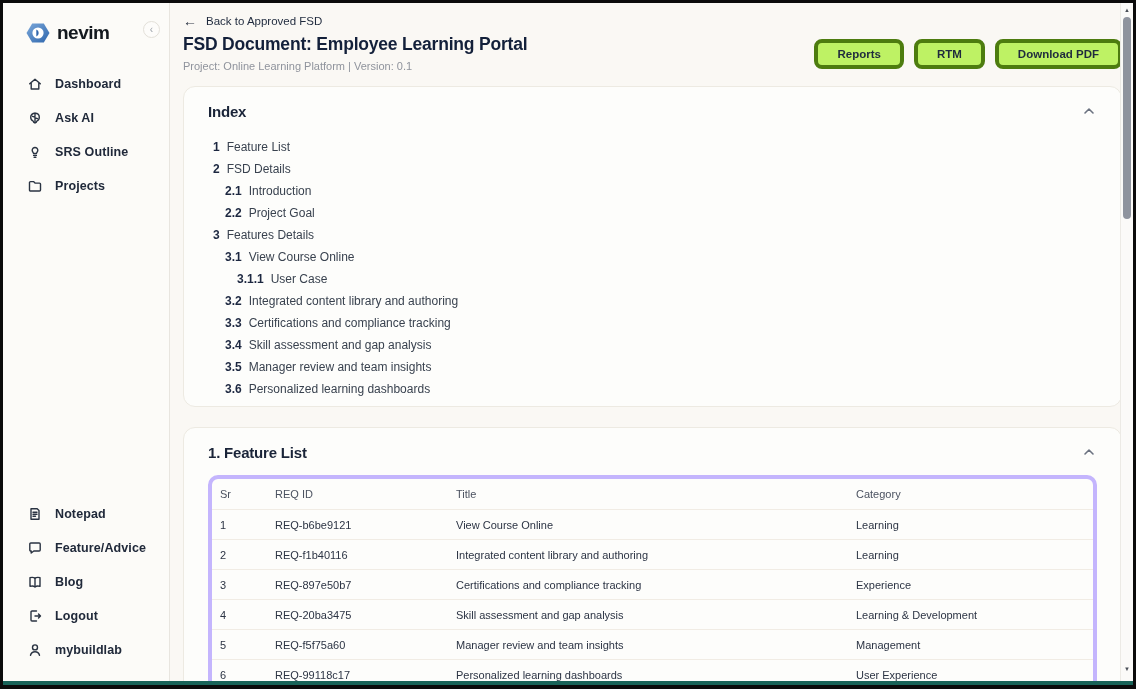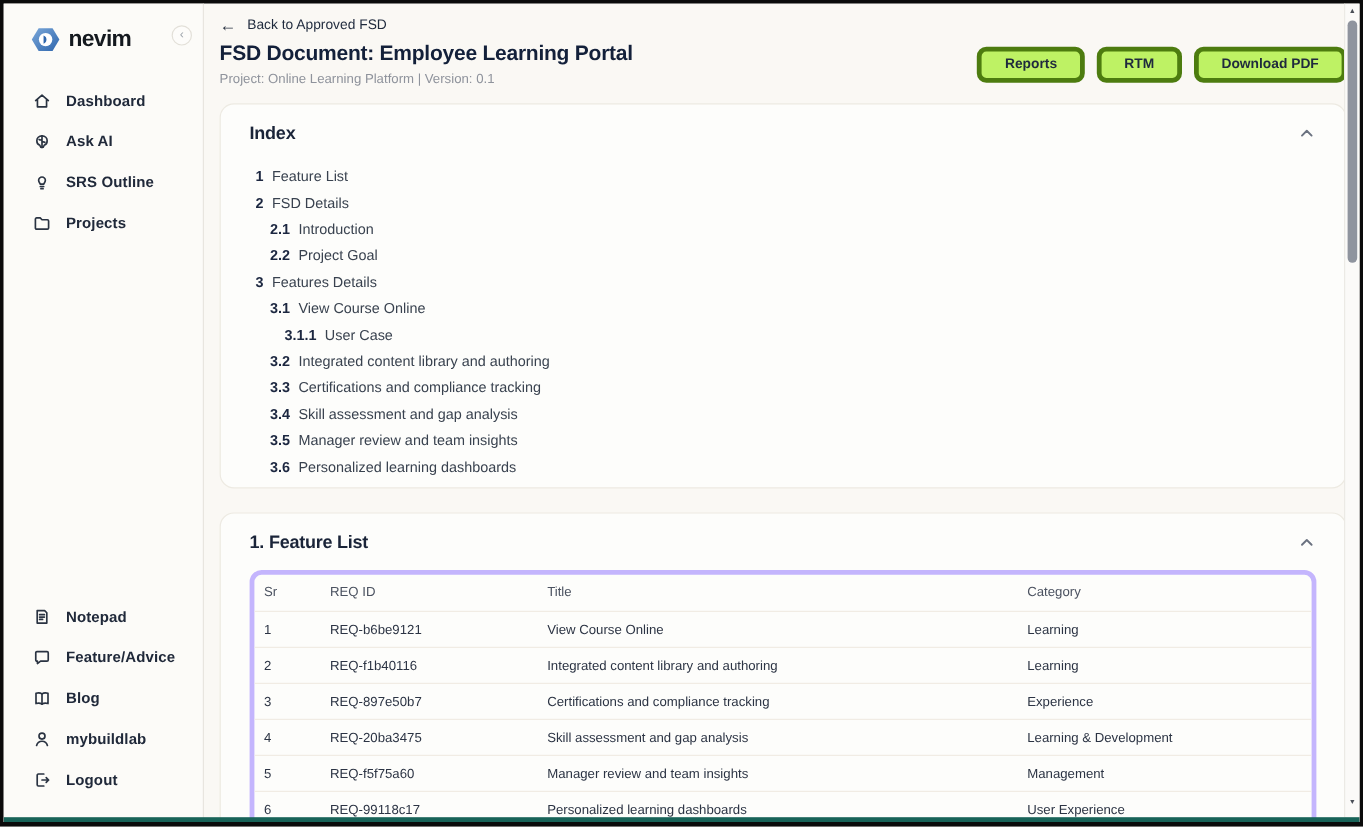--- a/index.html
+++ b/index.html
@@ -167,33 +167,33 @@
             <svg width="16" height="16" viewBox="0 0 16 16">
               <path d="M8 4.2C6.7 3.3 4.8 3.2 3 3.7v8.6c1.8-.5 3.7-.4 5 .5 1.3-.9 3.2-1 5-.5V3.7c-1.8-.5-3.7-.4-5 .5z"></path>
               <path d="M8 4.2v8.6"></path>
             </svg>
           </span>
           <span class="lbl">Blog</span>
         </div>
         <div class="nav-item">
           <span class="ico">
             <svg width="16" height="16" viewBox="0 0 16 16">
+              <path d="M9.5 3H5a1 1 0 0 0-1 1v8a1 1 0 0 0 1 1h4.5M8 8h5.5M11.5 6l2 2-2 2"></path>
+            </svg>
+          </span>
+          <span class="lbl">Logout</span>
+        </div>
+        <div class="nav-item">
+          <span class="ico">
+            <svg width="16" height="16" viewBox="0 0 16 16">
               <circle cx="8" cy="5.4" r="2.5"></circle>
               <path d="M3.5 13.2c.6-2.3 2.3-3.5 4.5-3.5s3.9 1.2 4.5 3.5"></path>
             </svg>
           </span>
           <span class="lbl">mybuildlab</span>
-        </div>
-        <div class="nav-item">
-          <span class="ico">
-            <svg width="16" height="16" viewBox="0 0 16 16">
-              <path d="M9.5 3H5a1 1 0 0 0-1 1v8a1 1 0 0 0 1 1h4.5M8 8h5.5M11.5 6l2 2-2 2"></path>
-            </svg>
-          </span>
-          <span class="lbl">Logout</span>
         </div>
       </nav>
   </aside>
 
   <main class="main">
     <div class="header-row">
       <div class="header-left">
         <div class="back-row">
           <span class="back-arrow">←</span>
           <span class="back-label">Back to Approved FSD</span>

